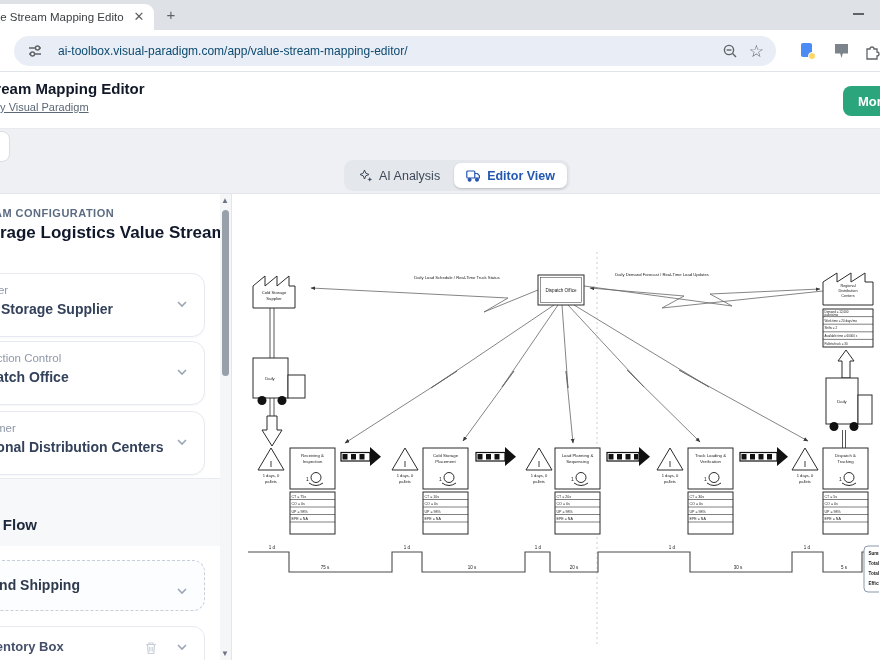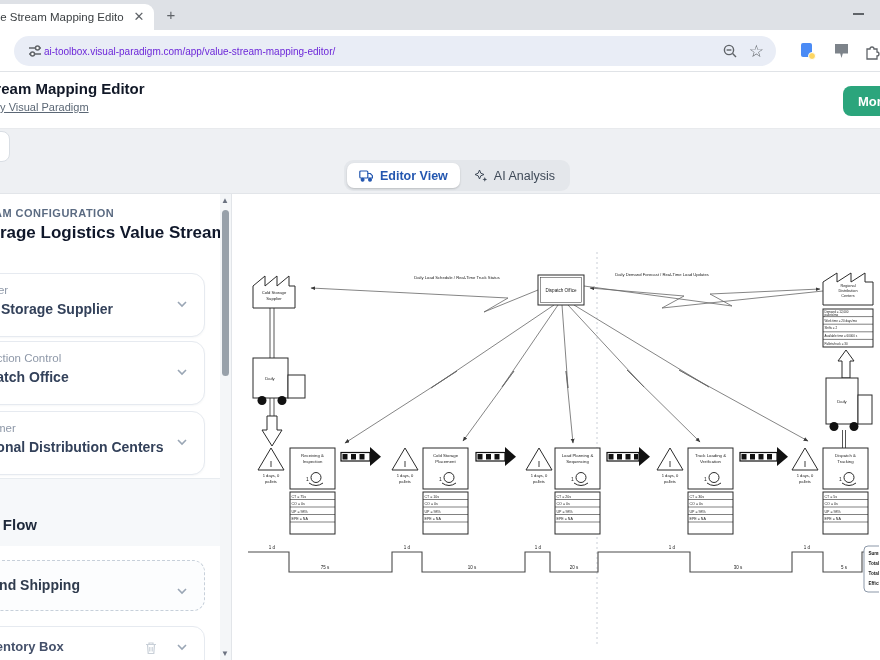--- a/index.html
+++ b/index.html
@@ -15,21 +15,21 @@
   .tab-close { position:absolute; right:7px; top:5px; width:16px; height:16px; font-size:13px;
                color:#5f6368; text-align:center; line-height:16px; border-radius:8px; }
   .newtab { position:absolute; left:163px; top:7px; width:16px; height:16px; color:#5f6368;
             font-size:15px; line-height:15px; text-align:center; }
   .winmin { position:absolute; right:16px; top:13px; width:11px; height:2px; background:#5f6368; }
 
   .urlbar { position:relative; height:42px; background:#fff; border-bottom:1px solid #e0e3e7;
             display:flex; align-items:center; }
   .omnibox { position:absolute; left:14px; top:6px; width:762px; height:30px; background:#e9edf6;
              border-radius:15px; display:flex; align-items:center; padding:0 12px; }
-  .url-text { font-size:10px; color:#6d28d9; margin-left:0; flex:1; white-space:nowrap; overflow:hidden; }
+  .url-text { font-size:12px; color:#0c4a6e; margin-left:14px; flex:1; white-space:nowrap; overflow:hidden; }
   .omni-ic { width:18px; height:18px; flex:0 0 auto; display:flex; align-items:center; justify-content:center; }
   .star { font-size:17px; color:#5f6368; margin-left:10px; }
   .ext { position:absolute; top:13px; width:16px; height:16px; }
   .ext-doc { left:799px; } .ext-flag { left:835px; } .ext-puz { left:864px; }
   .doc-body { position:absolute; left:2px; top:0; width:11px; height:14px; background:#4b8bf5; border-radius:2px; }
   .doc-dot { position:absolute; right:-1px; bottom:-1px; width:8px; height:8px; background:#fdd663;
              border-radius:4px; border:1px solid #fff; }
   .flag-shape { width:13px; height:14px; background:#7d838a;
                 clip-path:polygon(0 0,100% 0,100% 68%,60% 68%,50% 100%,40% 68%,0 68%); margin-top:1px; }
 
@@ -144,37 +144,37 @@
     <div class="titleblock">
       <span class="apptitle">Value Stream Mapping Editor</span>
       <a class="byline">by Visual Paradigm</a>
     </div>
     <button class="morebtn">More</button>
   </div>
 
   <div class="subzone">
     <div class="cutcard"></div>
     <div class="viewtabs">
+      <div class="vtab">
+        <svg width="14" height="14" viewBox="0 0 14 14">
+          <path d="M5.5 1 L6.8 4.2 L10 5.5 L6.8 6.8 L5.5 10 L4.2 6.8 L1 5.5 L4.2 4.2 Z" fill="none" stroke="#3f4a58" stroke-width="1"></path>
+          <path d="M10.8 8 L11.5 9.7 L13.2 10.4 L11.5 11.1 L10.8 12.8 L10.1 11.1 L8.4 10.4 L10.1 9.7 Z" fill="#3f4a58"></path>
+          </svg>
+        <span>AI Analysis</span>
+      </div>
       <div class="vtab active">
         <svg width="15" height="12" viewBox="0 0 15 12">
           <g fill="none" stroke="#2457b0" stroke-width="1.2">
             <rect x="0.8" y="1" width="8" height="7" rx="1"></rect>
             <path d="M8.8 3.5 h2.6 l2 2.2 v2.3 h-4.6"></path>
             <circle cx="3.6" cy="9.8" r="1.4" fill="#2457b0"></circle>
               <circle cx="11" cy="9.8" r="1.4" fill="#2457b0"></circle>
             </g>
           </svg>
         <span>Editor View</span>
-      </div>
-      <div class="vtab">
-        <svg width="14" height="14" viewBox="0 0 14 14">
-          <path d="M5.5 1 L6.8 4.2 L10 5.5 L6.8 6.8 L5.5 10 L4.2 6.8 L1 5.5 L4.2 4.2 Z" fill="none" stroke="#3f4a58" stroke-width="1"></path>
-          <path d="M10.8 8 L11.5 9.7 L13.2 10.4 L11.5 11.1 L10.8 12.8 L10.1 11.1 L8.4 10.4 L10.1 9.7 Z" fill="#3f4a58"></path>
-          </svg>
-        <span>AI Analysis</span>
       </div>
     </div>
   </div>
 
   <div class="main">
 
     <div class="sidebar">
       <div class="side-inner">
         <div class="seclabel">DIAGRAM CONFIGURATION</div>
         <div class="diagtitle">Cold Storage Logistics Value Stream Map</div>

